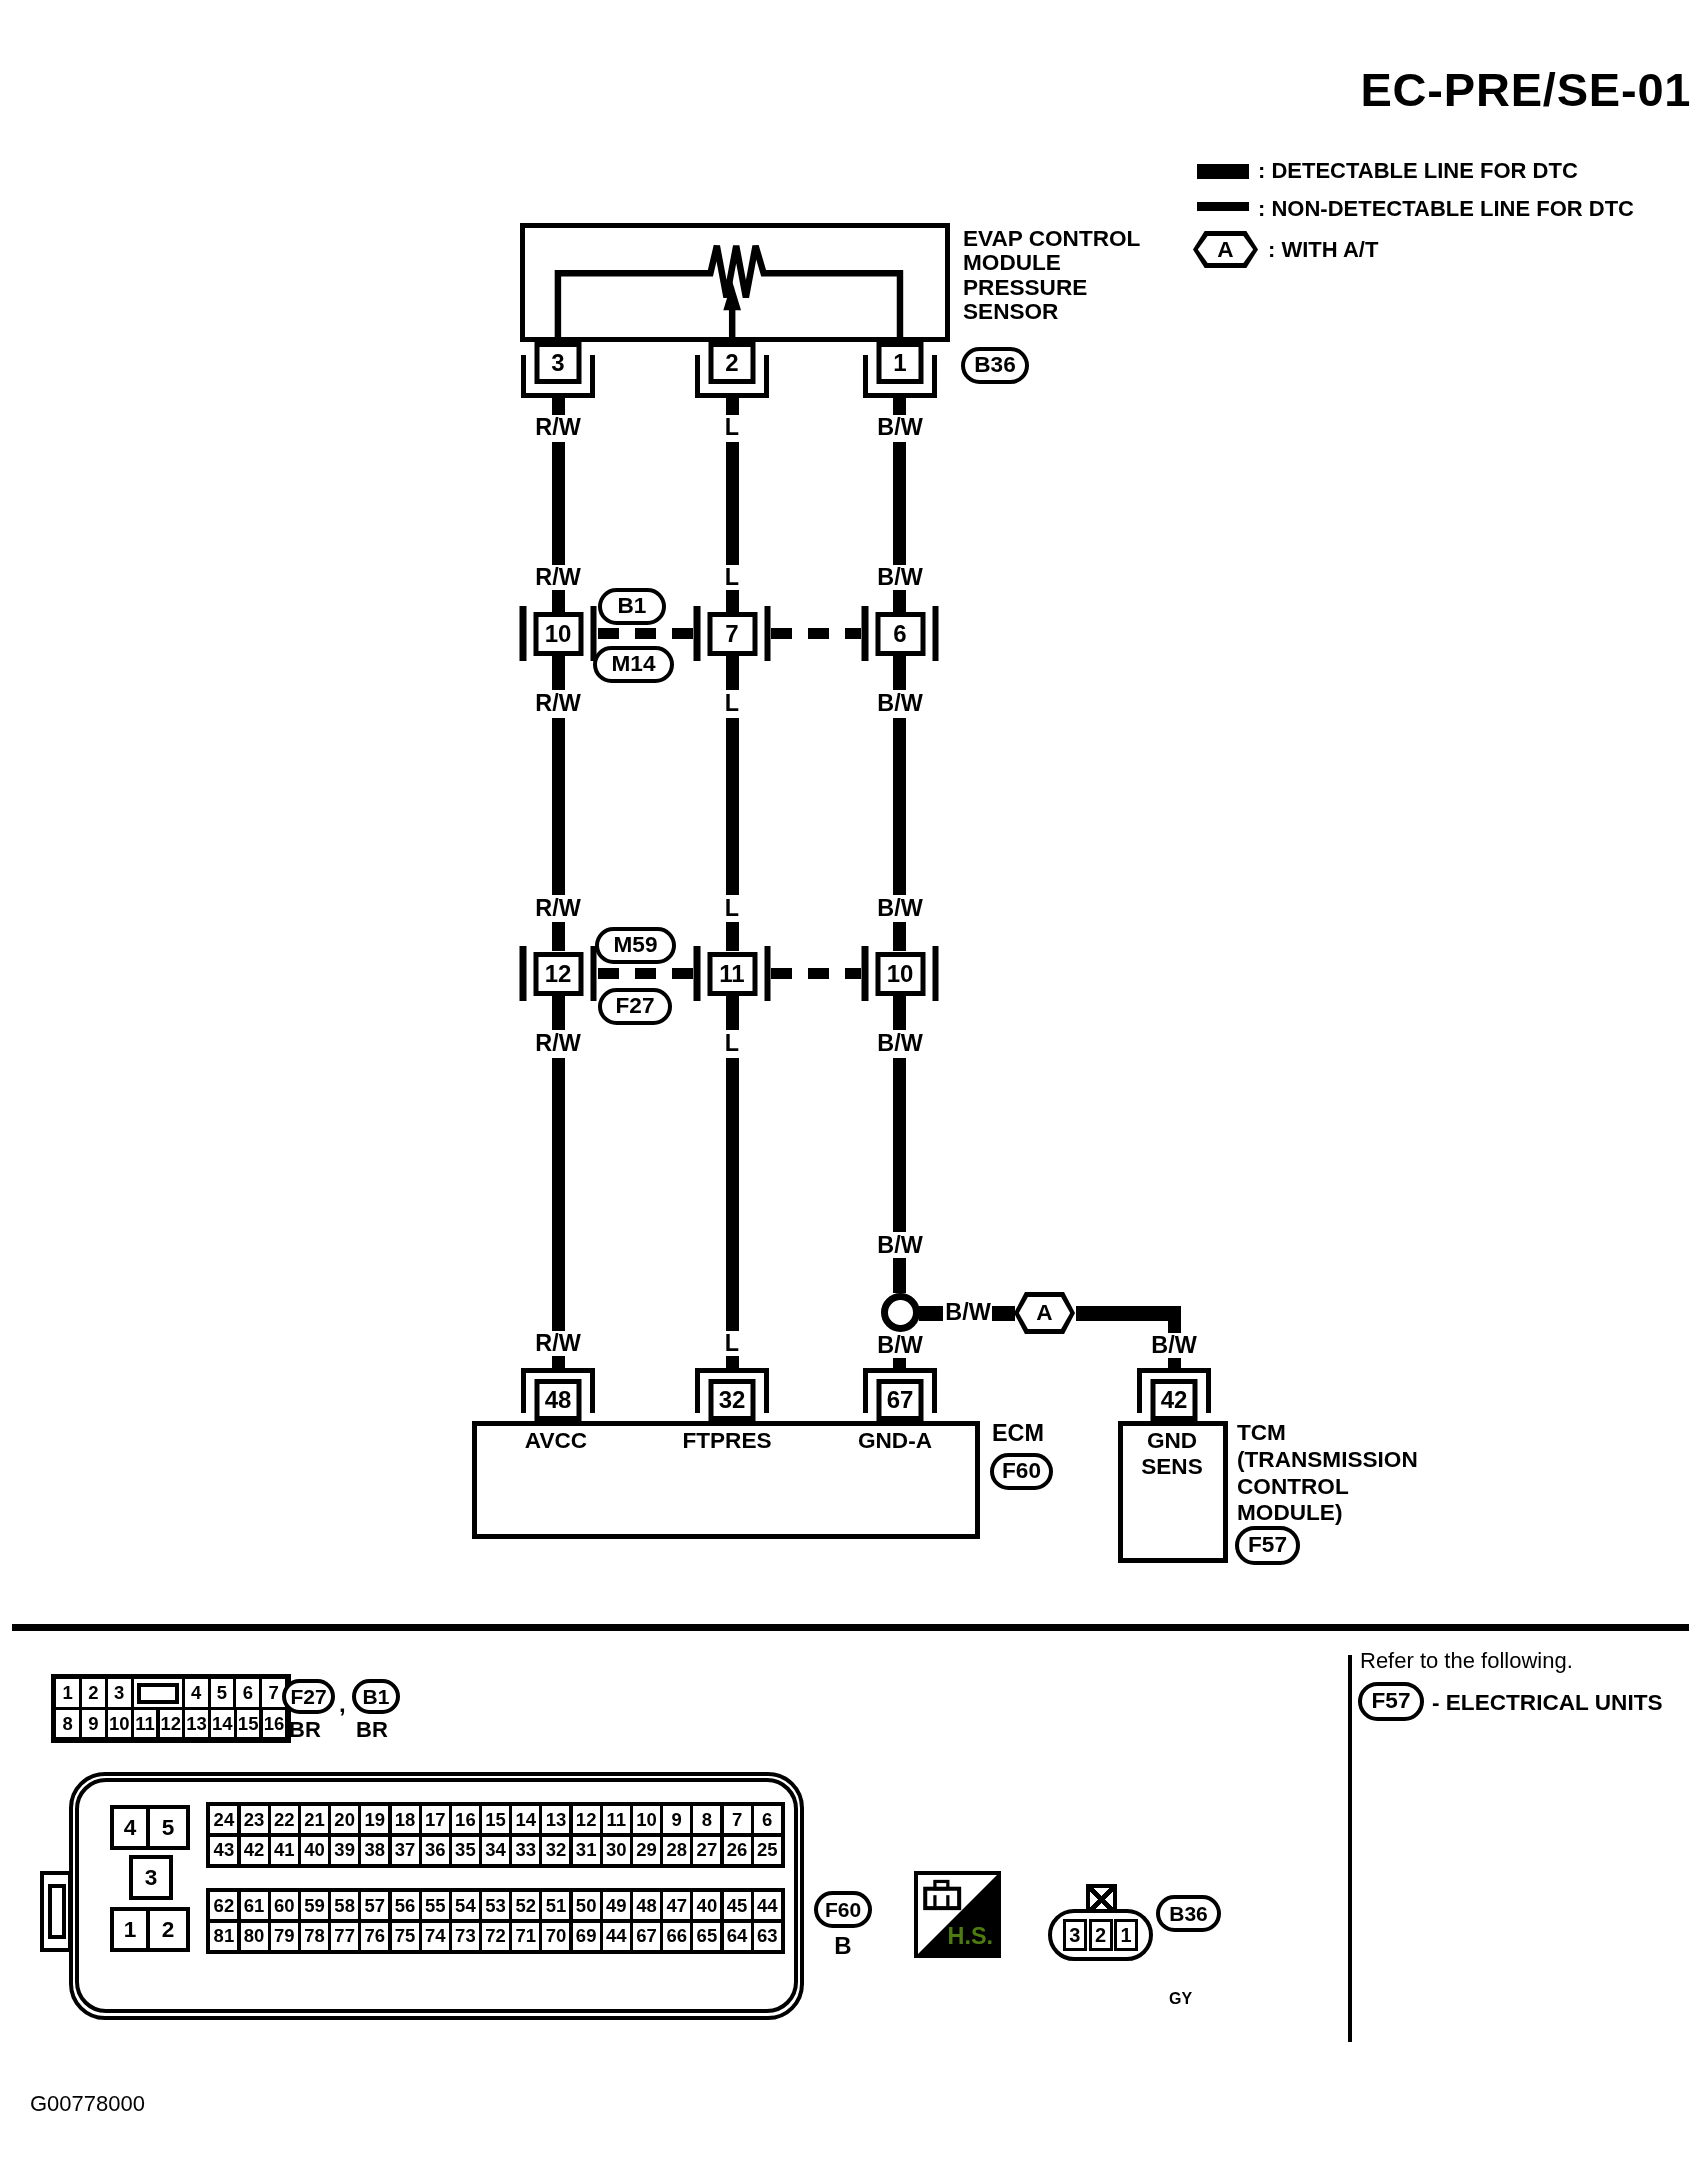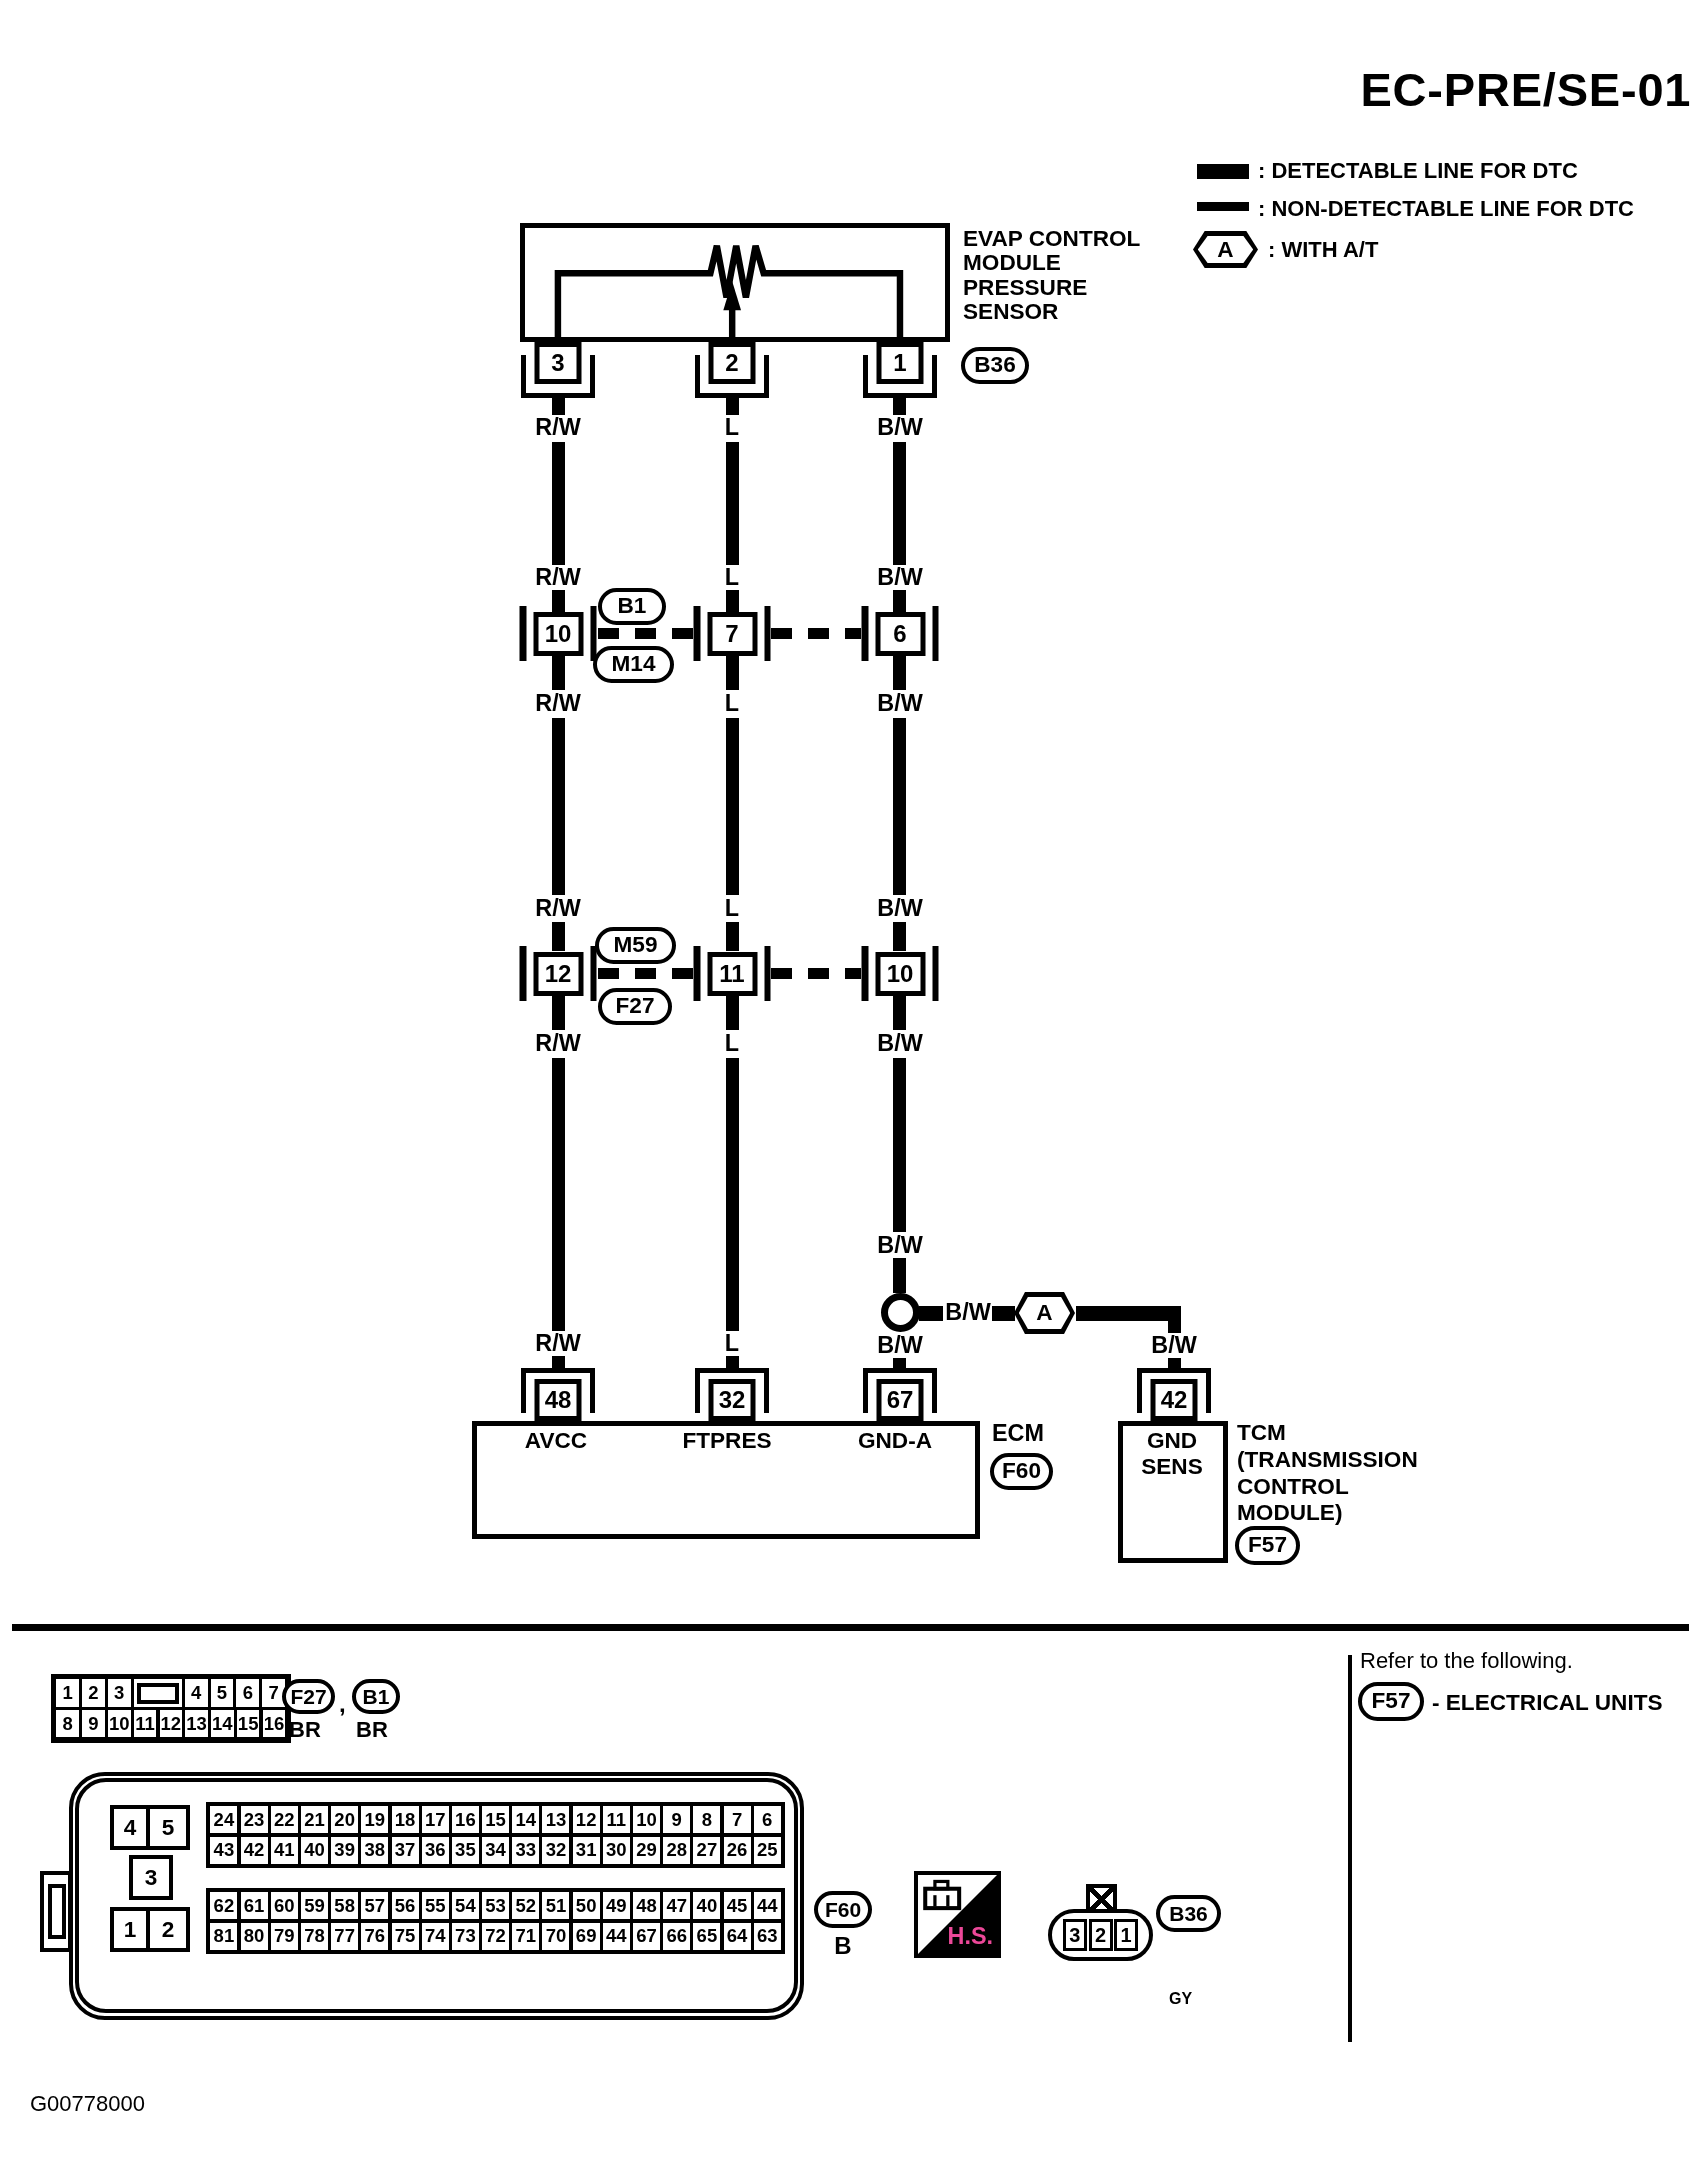--- a/index.html
+++ b/index.html
@@ -53,21 +53,21 @@
   .tab-inner{position:absolute;left:48px;top:1884px;width:18px;height:55px;border:4px solid #000;background:#fff}
   .lc{position:absolute;border:4px solid #000;background:#fff;display:flex}
   .lc .cell{width:36px;height:37px;display:flex;align-items:center;justify-content:center;
             font-weight:bold;font-size:22.6px;border-right:4px solid #000}
   .lc .cell:last-child{border-right:none}
   .gwrap{position:absolute;background:#000;border:2.4px solid #000;display:flex;flex-direction:column;gap:3.2px;padding:2.4px}
   .gwrap .cell{width:27px;height:27px;background:#fff;display:flex;align-items:center;justify-content:center;
                font-weight:bold;font-size:18.5px}
   .hs{position:absolute;left:914px;top:1871px;width:87px;height:87px;border:4px solid #000;background:#fff;overflow:hidden}
   .hs .tri{position:absolute;inset:-0.8px;background:#000;clip-path:polygon(100% 0,100% 100%,0 100%)}
-  .hs .hstxt{position:absolute;right:4px;bottom:5.6px;color:#ec4899;font-weight:bold;font-size:23.4px;z-index:2;line-height:1}
+  .hs .hstxt{position:absolute;right:4px;bottom:5.6px;color:#4d7c0f;font-weight:bold;font-size:23.4px;z-index:2;line-height:1}
   .hs .glyph{position:absolute;left:4px;top:4px;z-index:1}
   .pill{position:absolute;left:1048px;top:1909px;width:105px;height:52px;border:4.8px solid #000;border-radius:26px;
         background:#fff;display:flex;align-items:center;justify-content:center;gap:1.6px;z-index:2}
   .pill .cell{width:24px;height:32px;border:3.2px solid #000;background:#fff;display:flex;align-items:center;
               justify-content:center;font-weight:bold;font-size:20px}
   .xbox{position:absolute;left:1086px;top:1884px;width:31px;height:31px;border:4px solid #000;background-color:#fff;
         background-image:linear-gradient(to top right,transparent 43%,#000 43% 57%,transparent 57%),
                          linear-gradient(to bottom right,transparent 43%,#000 43% 57%,transparent 57%);z-index:1}
 </style>
 </head>

